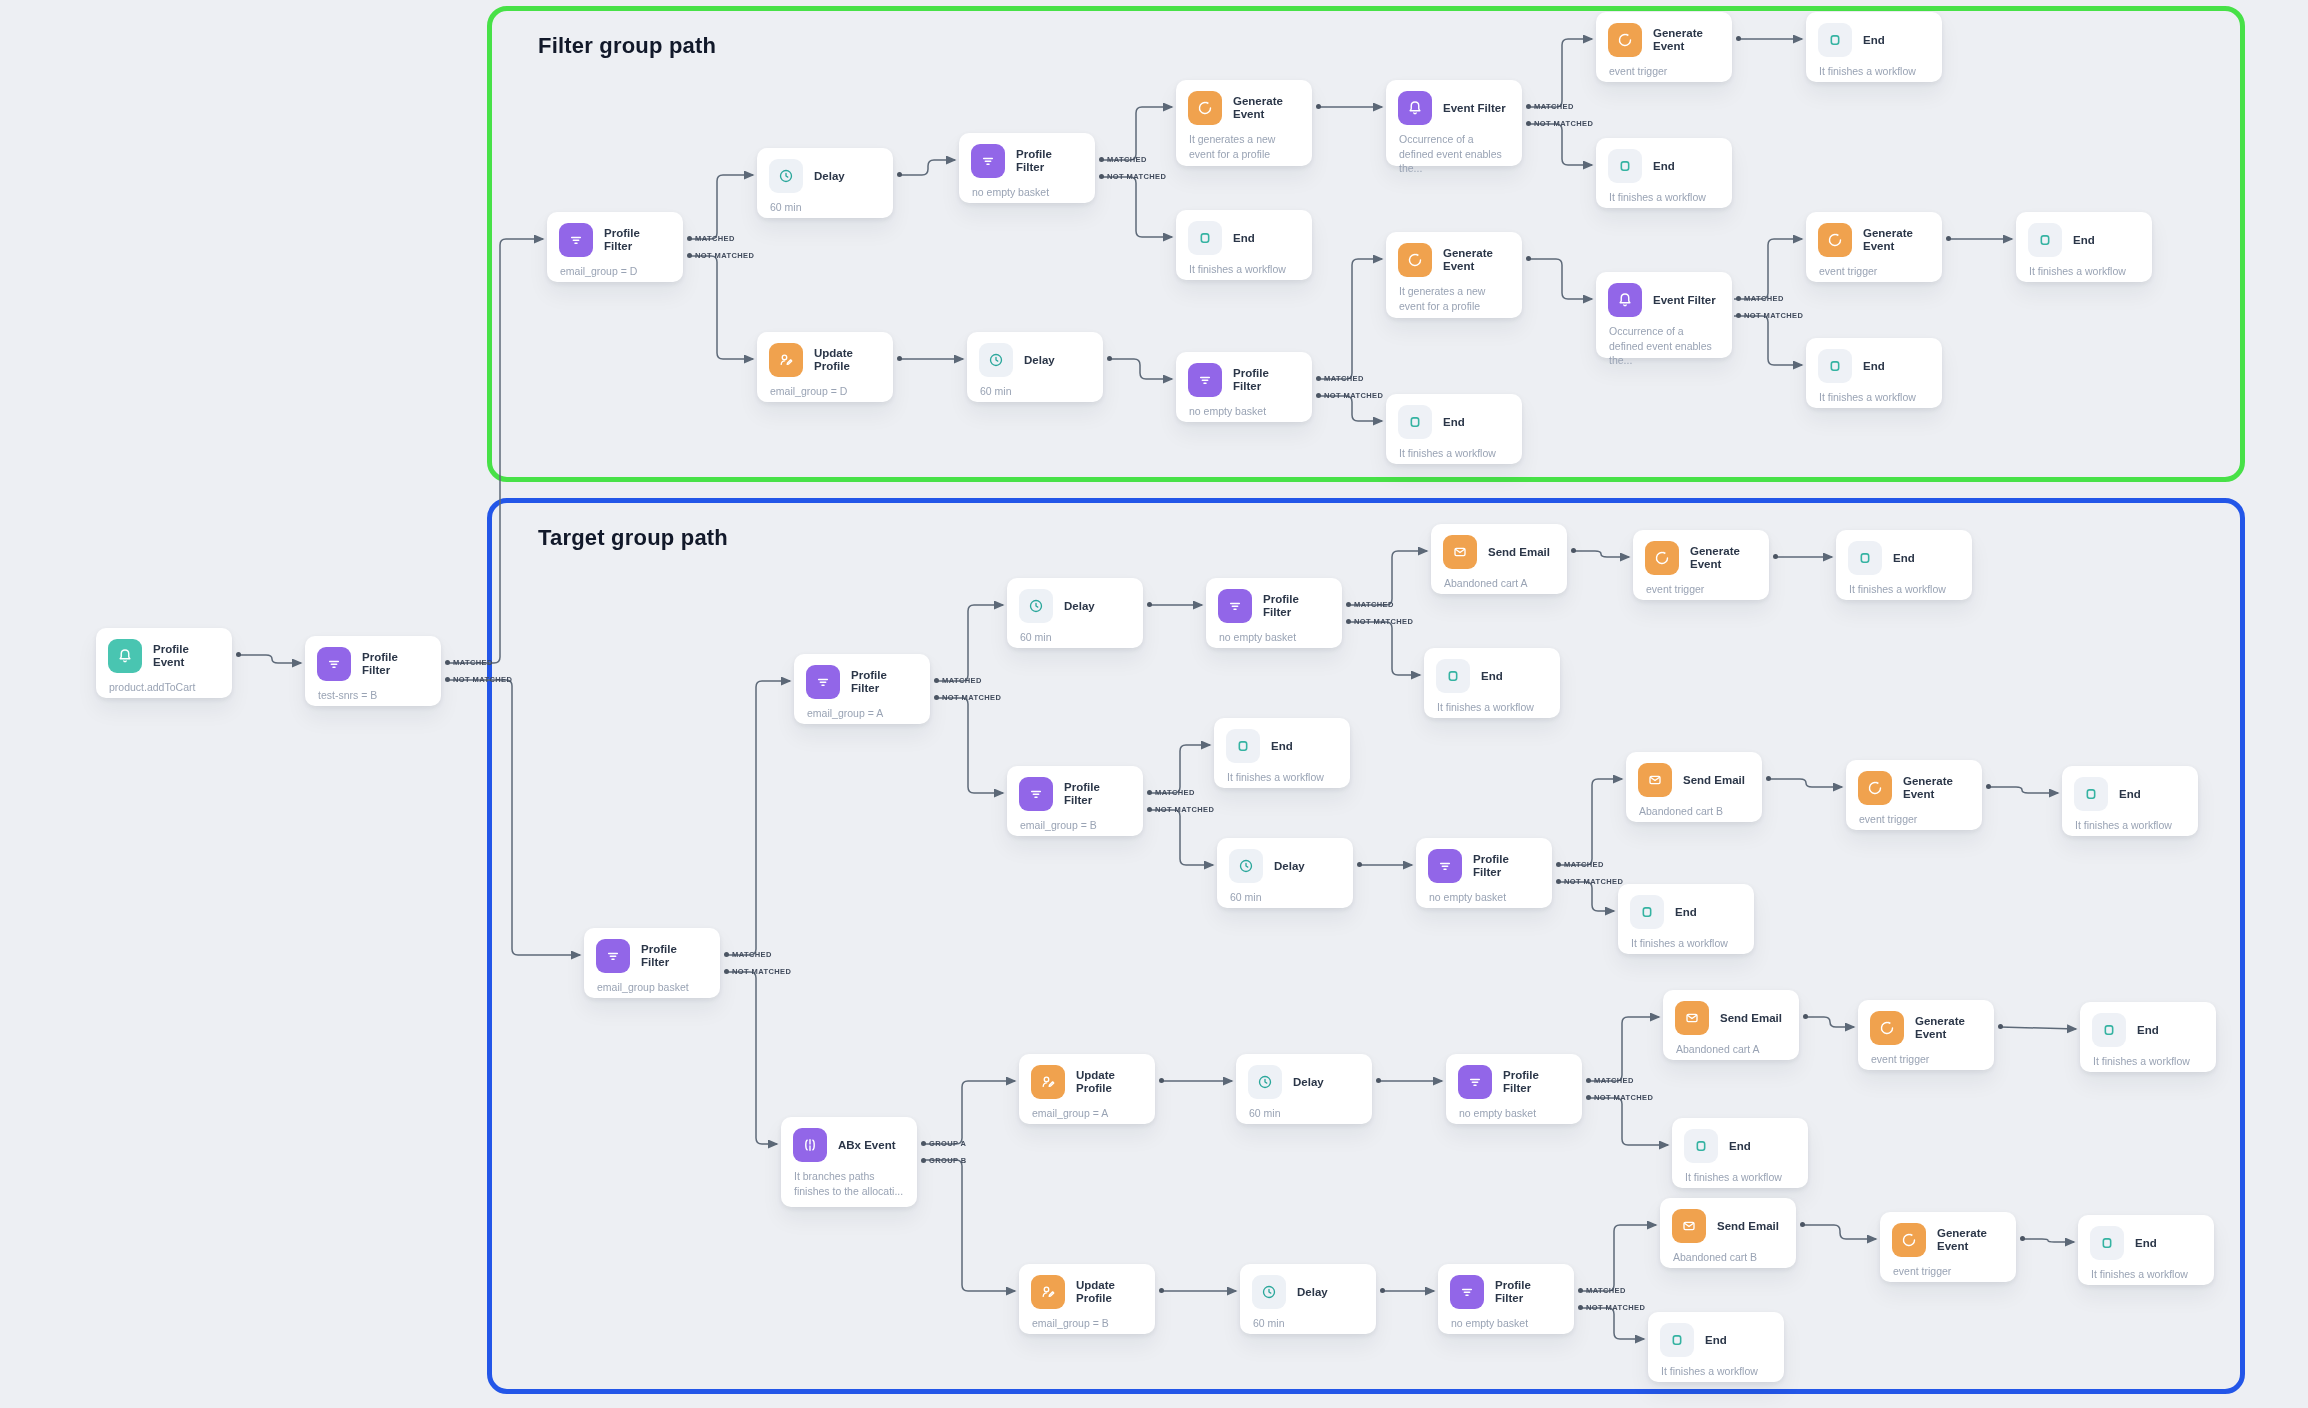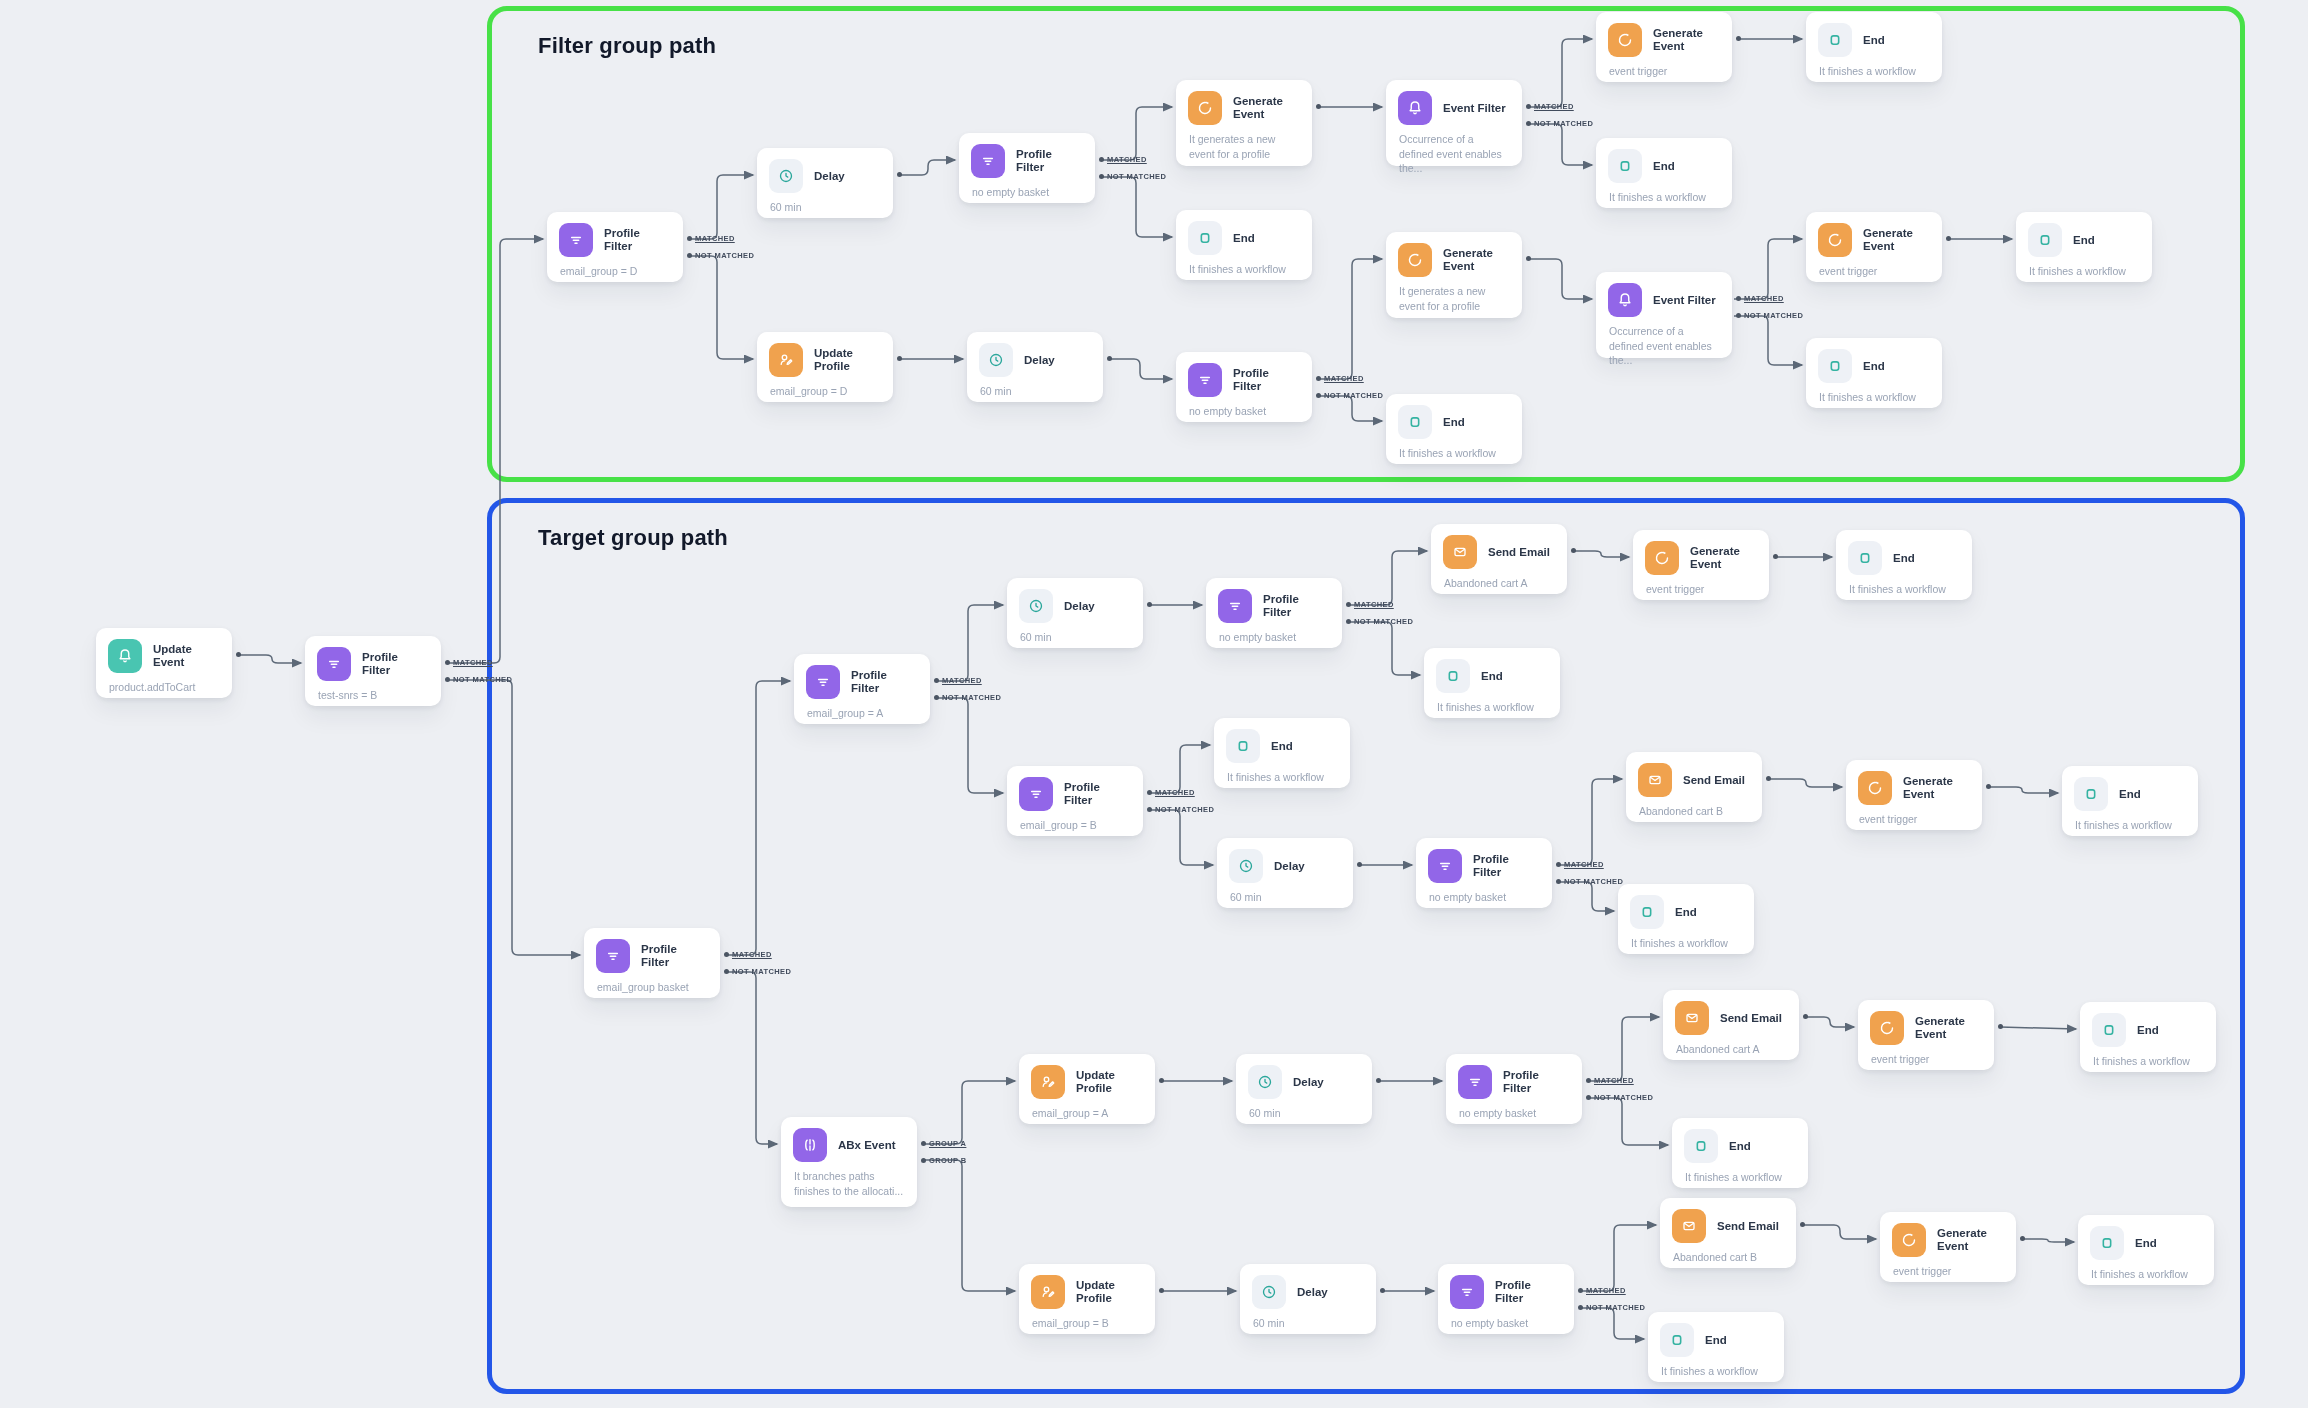--- a/index.html
+++ b/index.html
@@ -10,21 +10,21 @@
   .node{position:absolute;width:136px;background:#ffffff;border-radius:10px;
         box-shadow:0 2px 5px rgba(20,30,55,.08),0 12px 22px rgba(20,30,55,.06);}
   .head{display:flex;align-items:center;gap:11px;padding:11px 12px 0 12px;}
   .nicon{width:34px;height:34px;border-radius:9px;display:flex;align-items:center;justify-content:center;flex:0 0 34px;}
   .nicon svg{display:block;}
   .ntitle{font-size:11.5px;font-weight:700;color:#2b3648;line-height:1.1;}
   .nsub{padding:0 13px;margin-top:7px;font-size:10.5px;line-height:1.4;color:#99a3b4;}
   .dot{position:absolute;width:5px;height:5px;border-radius:50%;background:#4b5563;right:-9px;}
   .dot.d1{top:24px;} .dot.d2{top:41px;}
   .plabel{position:absolute;left:148px;font-size:7.5px;font-weight:700;color:#414b5c;letter-spacing:.4px;white-space:nowrap;}
-  .plabel.p1{top:22px;text-decoration:underline;} .plabel.p2{top:39px;}
+  .plabel.p1{top:22px;} .plabel.p2{top:39px;}
 </style>
 </head>
 <body>
 
 <div id="canvas" style="background: rgb(237, 239, 243);">
     <div class="group" style="left: 487px; top: 6px; width: 1758px; height: 476px; border-color: rgb(71, 225, 71);">
       <div class="group-label">Filter group path</div>
     </div>
     <div class="group" style="left: 487px; top: 498px; width: 1758px; height: 896px; border-color: rgb(35, 86, 232);">
       <div class="group-label">Target group path</div>
@@ -87,21 +87,21 @@
       <path d="M 1948 239 L 2012 239" fill="none" stroke="#5d6978" stroke-width="1.5" marker-end="url(#arr)"></path>
     </svg>
     <div class="node" style="left: 96px; top: 628px; height: 70px;">
       <div class="head">
         <div class="nicon" style="background: rgb(73, 197, 177); color: rgb(255, 255, 255);">
           <svg width="20" height="20" viewBox="0 0 24 24" fill="none" stroke="currentColor" stroke-width="1.7" stroke-linecap="round" stroke-linejoin="round">
             <path d="M12 4.8c-2.8 0-4.5 1.9-4.5 4.6v3.2c0 .5-.15.9-.45 1.3l-.85 1.3h11.6l-.85-1.3c-.3-.4-.45-.8-.45-1.3V9.4c0-2.7-1.7-4.6-4.5-4.6z"></path>
             <path d="M10.7 17.9a1.4 1.4 0 0 0 2.6 0"></path>
           </svg>
         </div>
-        <div class="ntitle">Update Event</div>
+        <div class="ntitle">Profile Event</div>
       </div>
       <div class="nsub">product.addToCart</div>
       <div class="dot d1" style="background: rgb(75, 85, 99);"></div>
     </div>
     <div class="node" style="left: 305px; top: 636px; height: 70px;">
       <div class="head">
         <div class="nicon" style="background: rgb(146, 102, 232); color: rgb(255, 255, 255);">
           <svg width="20" height="20" viewBox="0 0 24 24" fill="none" stroke="currentColor" stroke-width="1.8" stroke-linecap="round">
             <path d="M6.8 9h10.4"></path>
             <path d="M8.8 12.4h6.4"></path>

